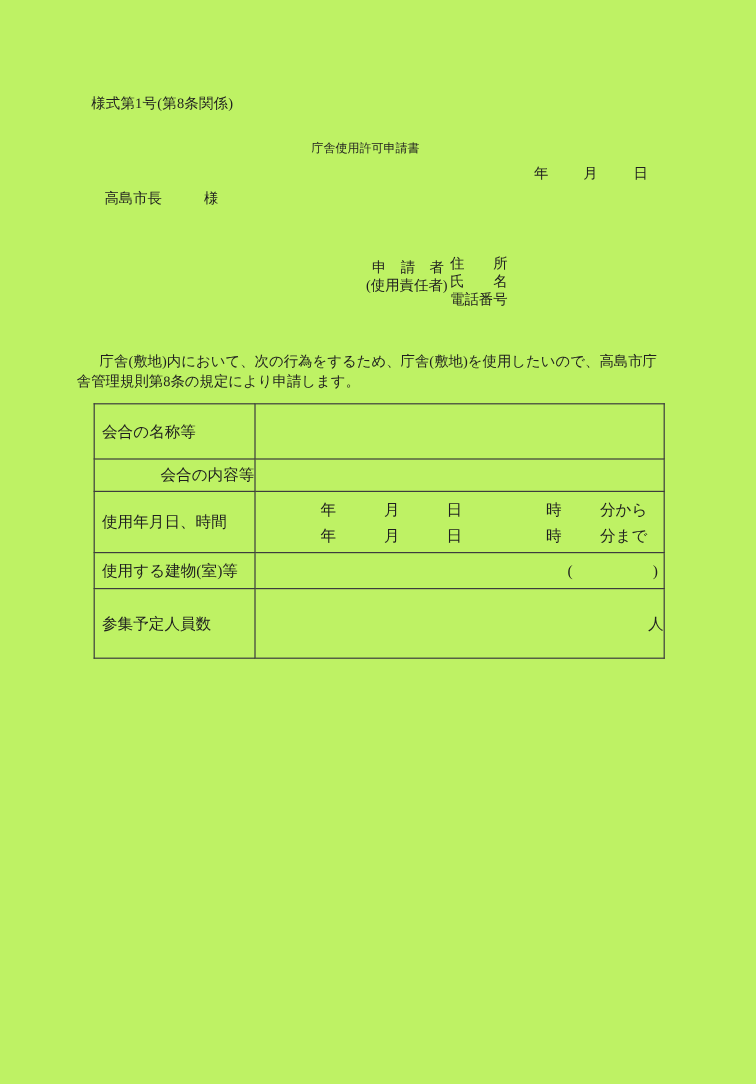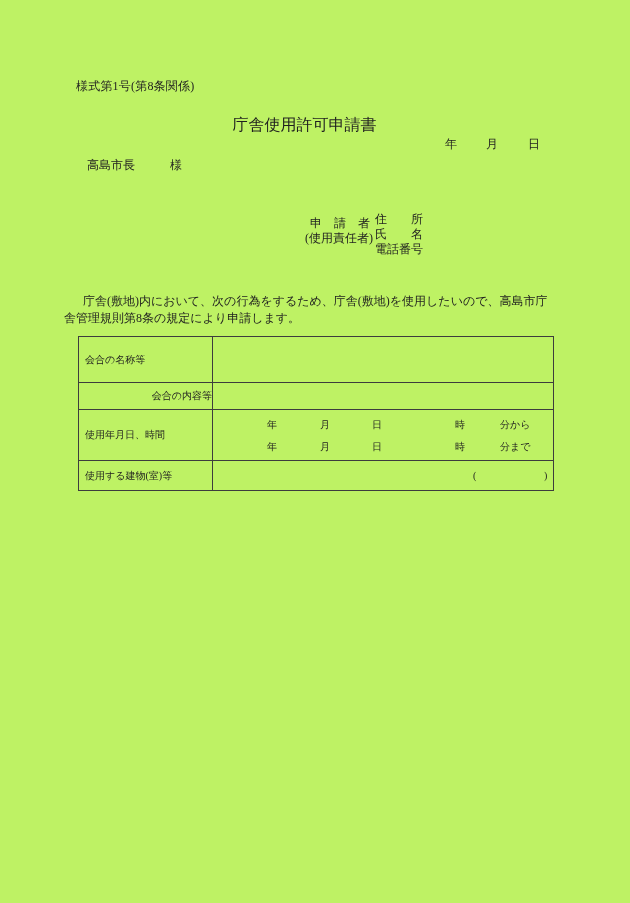--- a/index.html
+++ b/index.html
@@ -23,21 +23,21 @@
     left: 76px;
     top: 79px;
     line-height: 14px;
     letter-spacing: 0.2px;
   }
   .doc-title {
     left: 0;
     top: 118px;
     width: 609px;
     text-align: center;
-    font-size: 16px;
+    font-size: 10px;
     font-weight: normal;
     margin: 0;
     line-height: 14px;
   }
   .date-line {
     left: 445px;
     top: 137px;
     line-height: 14px;
     white-space: nowrap;
   }
@@ -76,21 +76,21 @@
   }
   .body-text .line-indent { text-indent: 19px; }
 
   table.form-table {
     position: absolute;
     left: 78px;
     top: 336px;
     border-collapse: collapse;
     table-layout: fixed;
     width: 475px;
-    font-size: 10px;
+    font-size: 13px;
     color: #1f1f1f;
   }
   table.form-table col.c-label { width: 134px; }
   table.form-table col.c-value { width: 341px; }
   table.form-table td {
     border: 1px solid #3d3d3d;
     padding: 0;
     vertical-align: middle;
   }
   table.form-table td.label-cell {
@@ -204,16 +204,22 @@
           </div>
         </td>
       </tr>
       <tr class="row-place">
         <td class="label-cell">使用する建物(室)等</td>
         <td class="place-cell">
           <span class="paren paren-open">(</span>
           <span class="paren paren-close">)</span>
         </td>
       </tr>
+      <tr class="row-count">
+        <td class="label-cell">参集予定人員数</td>
+        <td class="count-cell">
+          <span>人</span>
+        </td>
+      </tr>
     </tbody>
   </table>
 
 </div>
 
 </body></html>

